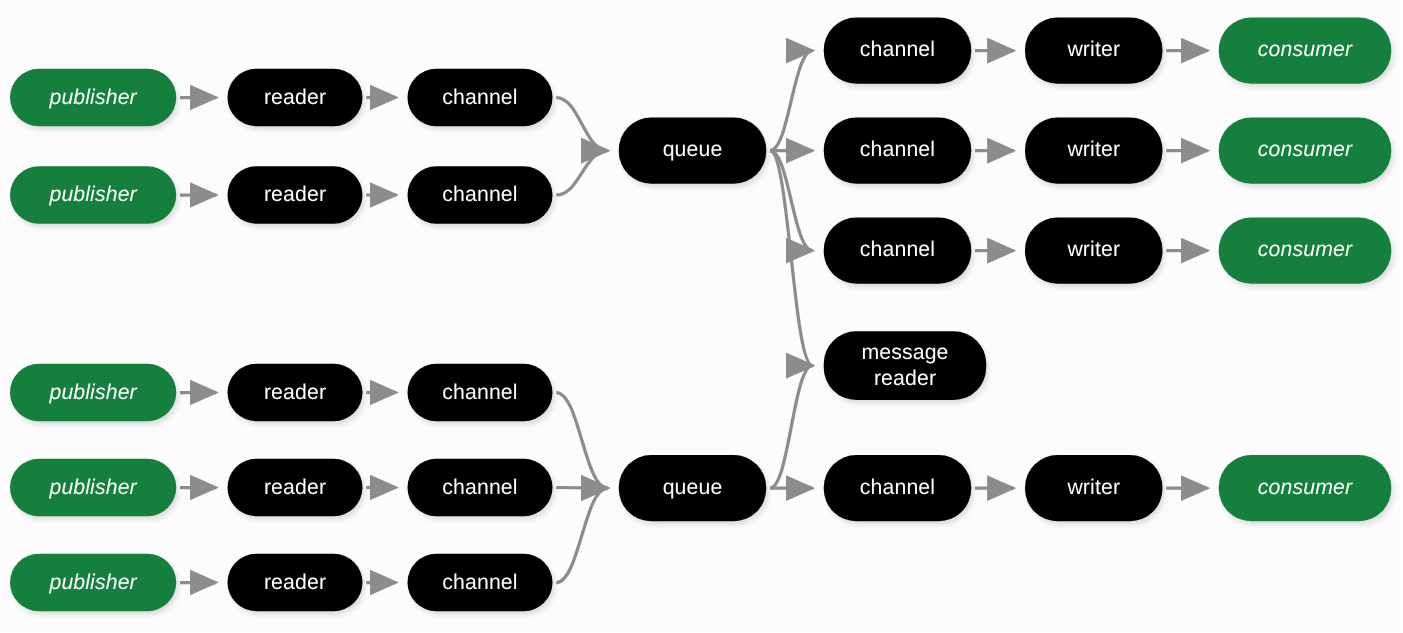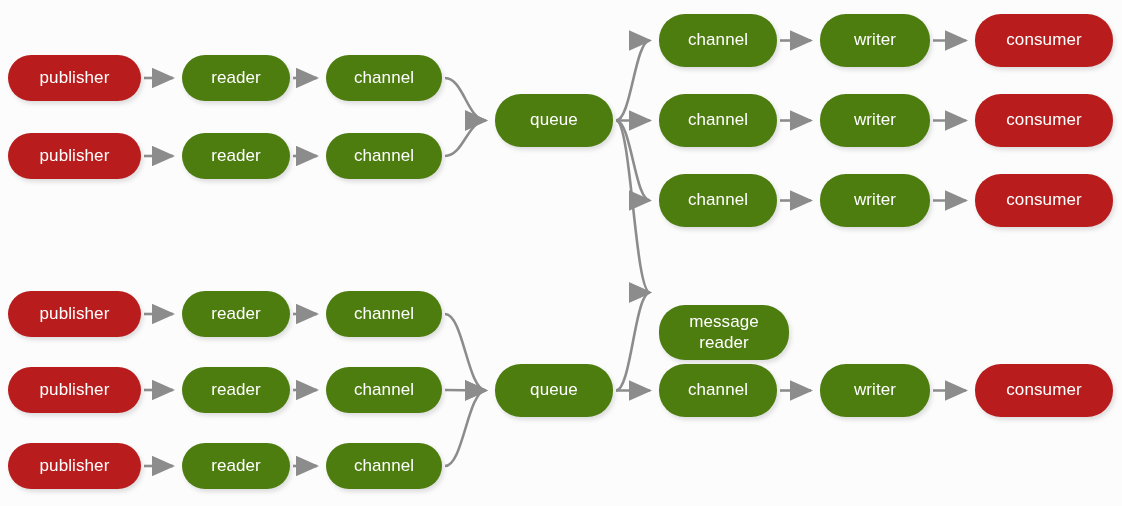--- a/index.html
+++ b/index.html
@@ -33,24 +33,24 @@
     text-align: center;
     border-radius: 26px;
     color: #ffffff;
     font-size: 17px;
     line-height: 1.22;
     letter-spacing: 0.1px;
     box-sizing: border-box;
     box-shadow: 2px 3px 4px rgba(120,120,120,0.22);
     user-select: none;
   }
-  .node.teal   { background: #b91c1c; }
-  .node.orange { background: #4d7c0f; }
+  .node.teal   { background: #15803d; font-style: italic; }
+  .node.orange { background: #000000; }
   .node .label { display: block; padding: 0 6px; }
-  .node.two-line { line-height: 1.18; margin-top: 40px; }
+  .node.two-line { line-height: 1.18; }
 </style>
 </head>
 <body>
 
 <div id="diagram-root">
 
   <svg id="edge-layer" viewBox="0 0 1122 506" width="1122" height="506">
     <defs>
       <marker id="arrowhead" markerWidth="9" markerHeight="8" refX="8.2" refY="4" orient="auto" markerUnits="strokeWidth">
         <path d="M0,0 L9,4 L0,8 Z" fill="#8c8c8c"></path>

